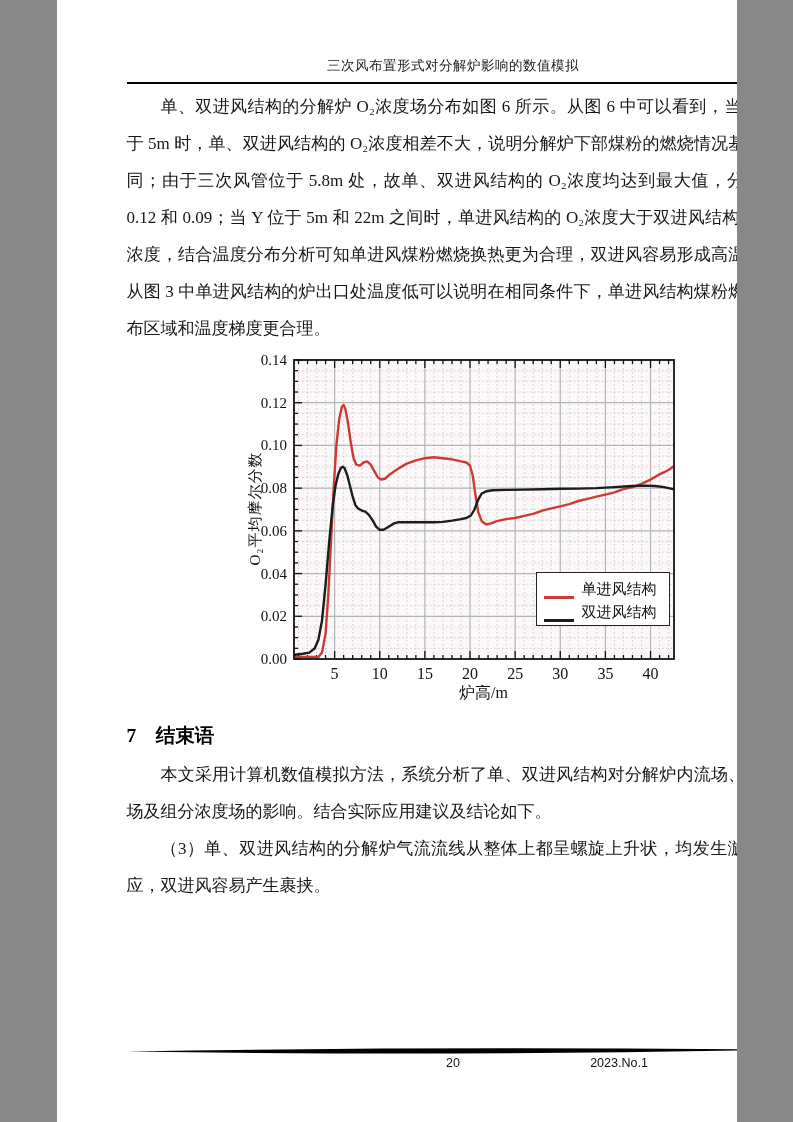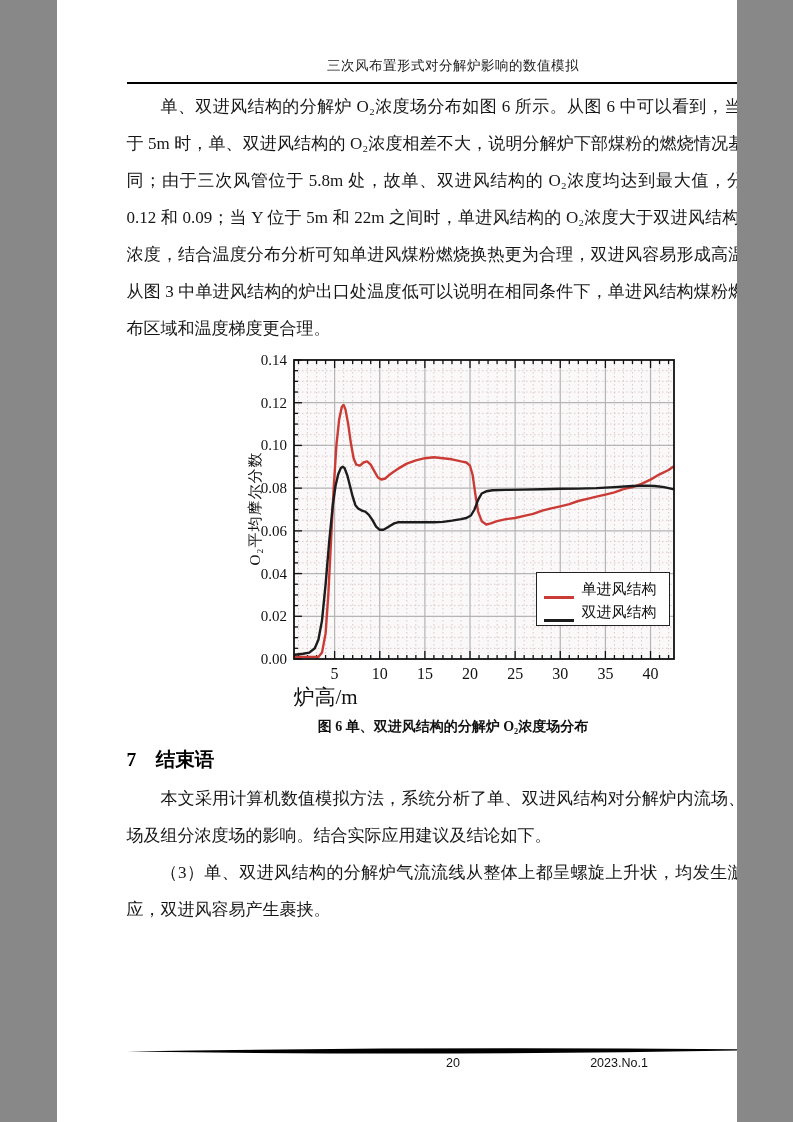--- a/index.html
+++ b/index.html
@@ -22,22 +22,22 @@
     font-size:17px; line-height:37px; text-align:justify; text-indent:2em; color:#161616;
   }
   
   .figure { width:460px; height:365px; position:relative; margin:2px 0 0 110px; }
   .figure svg { position:absolute; left:0; top:0; }
   .axis-ylabel {
     position:absolute; left:-132px; top:150px; width:300px; text-align:center;
     transform:rotate(-90deg); font-size:15px; color:#111; letter-spacing:1px;
   }
   .axis-xlabel {
-    position:absolute; left:57px; top:334px; width:380px; 
-    font-size:21px; color:#111;
+    position:absolute; left:57px; top:334px; width:380px; text-align:center;
+    font-size:16px; color:#111;
   }
   .legend {
     position:absolute; left:299px; top:223px; width:134px;
     border:1.5px solid #222; background:#fff; padding:3px 7px;
   }
   .legend-row { display:flex; align-items:flex-end; gap:8px; height:23px; }
   .legend-swatch { width:30px; height:3px; flex:0 0 auto; }
   .legend-label { font-size:15px; white-space:nowrap; color:#111; }
   
   .fig-caption {
@@ -282,21 +282,20 @@
           <span class="legend-swatch" style="background: rgb(203, 59, 54);"></span>
           <span class="legend-label">单进风结构</span>
         </div>
         <div class="legend-row">
           <span class="legend-swatch" style="background: rgb(28, 28, 28);"></span>
           <span class="legend-label">双进风结构</span>
         </div>
       </div>
     </div>
 
-    <div class="fig-caption">图 6 单、双进风结构的分解炉 O₂浓度场分布</div>
 
     <h2 class="sec-heading">7　结束语</h2>
 
     <p class="para">本文采用计算机数值模拟方法，系统分析了单、双进风结构对分解炉内流场、温度场及组分浓度场的影响。结合实际应用建议及结论如下。</p>
     <p class="para">（3）单、双进风结构的分解炉气流流线从整体上都呈螺旋上升状，均发生漩流效应，双进风容易产生裹挟。</p>
 
   </div>
 
   <svg class="footer-rule" viewBox="0 0 653 10" preserveAspectRatio="none">
     <path d="M0 5.5 Q 326 0.2 653 3.8 Q 326 10.2 0 5.5 Z" fill="#000"></path>

